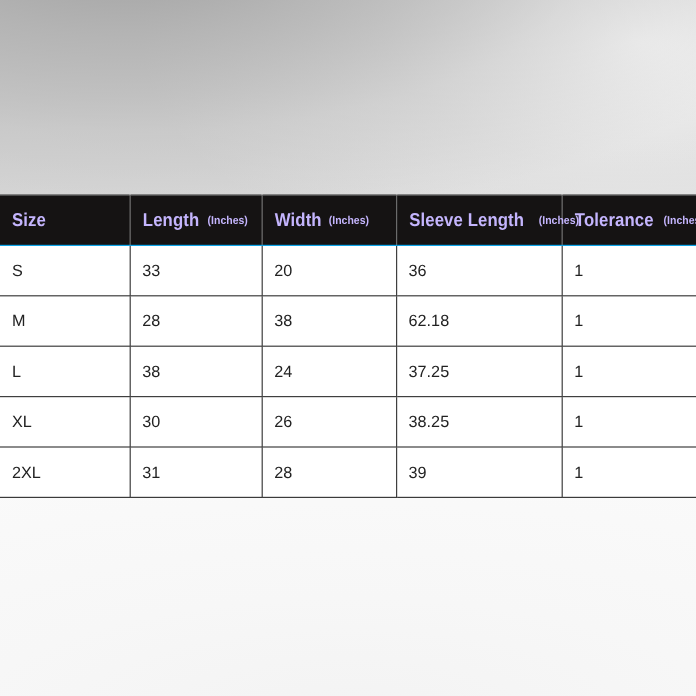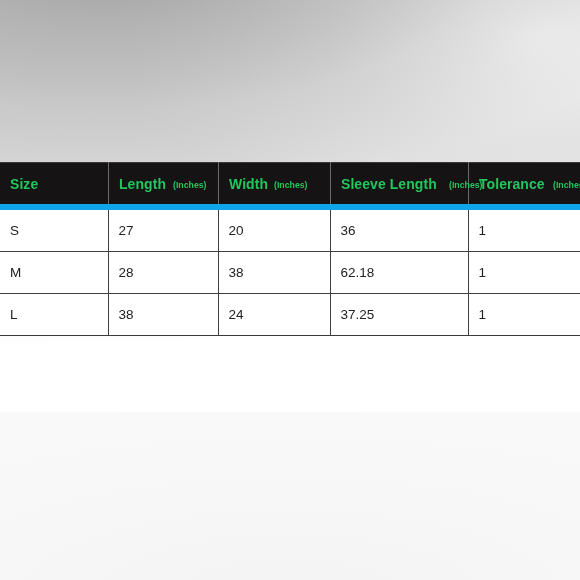--- a/index.html
+++ b/index.html
@@ -86,27 +86,27 @@
   table.size-table col.c-size      { width: 108px; }
   table.size-table col.c-length    { width: 110px; }
   table.size-table col.c-width     { width: 112px; }
   table.size-table col.c-sleeve    { width: 138px; }
   table.size-table col.c-tolerance { width: 112px; }
 
   
   thead tr { background: #151313; }
   thead th {
     background: #151313;
-    color: #22c55e;
+    color: #c4b5fd;
     height: 41px;
     padding: 0 0 0 10px;
     text-align: left;
     vertical-align: middle;
     border-right: 1px solid #6b6b6b;
-    border-bottom: 6px solid #0ea5e9;
+    border-bottom: 1px solid #0ea5e9;
     font-weight: bold;
     font-size: 15.5px;
     letter-spacing: -0.2px;
     white-space: nowrap;
     transform-origin: left center;
   }
   thead th:last-child { border-right: none; }
 
   .th-main {
     display: inline-block;
@@ -180,21 +180,21 @@
           </th>
           <th>
             <span class="th-main">Tolerance</span><span class="th-unit">(Inches)</span>
           </th>
         </tr>
       </thead>
       <tbody>
 
         <tr>
           <td><span class="cell-text">S</span></td>
-          <td><span class="cell-text">27</span></td>
+          <td><span class="cell-text">33</span></td>
           <td><span class="cell-text">20</span></td>
           <td><span class="cell-text">36</span></td>
           <td><span class="cell-text">1</span></td>
         </tr>
 
         <tr>
           <td><span class="cell-text">M</span></td>
           <td><span class="cell-text">28</span></td>
           <td><span class="cell-text">38</span></td>
           <td><span class="cell-text">62.18</span></td>
@@ -202,19 +202,33 @@
         </tr>
 
         <tr>
           <td><span class="cell-text">L</span></td>
           <td><span class="cell-text">38</span></td>
           <td><span class="cell-text">24</span></td>
           <td><span class="cell-text">37.25</span></td>
           <td><span class="cell-text">1</span></td>
         </tr>
 
-
+        <tr>
+          <td><span class="cell-text">XL</span></td>
+          <td><span class="cell-text">30</span></td>
+          <td><span class="cell-text">26</span></td>
+          <td><span class="cell-text">38.25</span></td>
+          <td><span class="cell-text">1</span></td>
+        </tr>
+
+        <tr>
+          <td><span class="cell-text">2XL</span></td>
+          <td><span class="cell-text">31</span></td>
+          <td><span class="cell-text">28</span></td>
+          <td><span class="cell-text">39</span></td>
+          <td><span class="cell-text">1</span></td>
+        </tr>
 
       </tbody>
     </table>
   </div>
 
 </div>
 
 </body></html>

